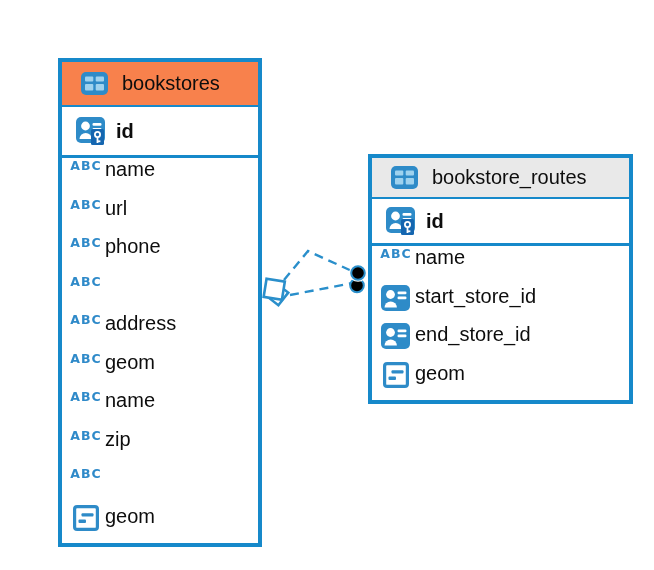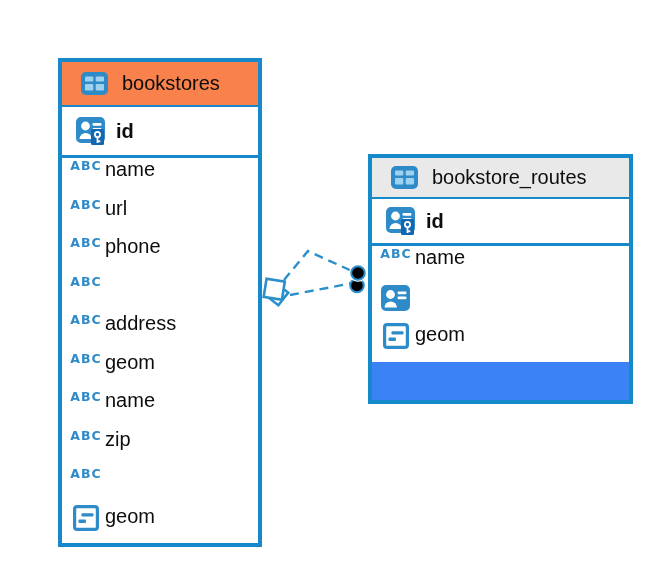--- a/index.html
+++ b/index.html
@@ -206,20 +206,33 @@
     <div class="col-row">
       <span class="icon-cell">
         <svg width="30" height="27" viewBox="0 0 30 27">
           <rect x="0" y="0" width="29" height="26" rx="5" fill="#2e8bc8"></rect>
           <circle cx="9.5" cy="9.5" r="4.4" fill="#ffffff"></circle>
           <path d="M3.5 22.5 a6.2 6 0 0 1 12.4 0 z" fill="#ffffff"></path>
           <rect x="16.5" y="6.5" width="9" height="2.8" rx="1.2" fill="#ffffff"></rect>
           <rect x="16.5" y="11.5" width="9" height="2.8" rx="1.2" fill="#ffffff"></rect>
         </svg>
       </span>
+      <span class="lbl">start_store_id</span>
+    </div>
+    <div class="col-row">
+      <span class="icon-cell">
+        <svg width="30" height="27" viewBox="0 0 30 27">
+          <rect x="0" y="0" width="29" height="26" rx="5" fill="#2e8bc8"></rect>
+          <circle cx="9.5" cy="9.5" r="4.4" fill="#ffffff"></circle>
+          <path d="M3.5 22.5 a6.2 6 0 0 1 12.4 0 z" fill="#ffffff"></path>
+          <rect x="16.5" y="6.5" width="9" height="2.8" rx="1.2" fill="#ffffff"></rect>
+          <rect x="16.5" y="11.5" width="9" height="2.8" rx="1.2" fill="#ffffff"></rect>
+        </svg>
+      </span>
+      <span class="lbl">end_store_id</span>
     </div>
     <div class="col-row">
       <span class="icon-cell">
         <svg width="26" height="26" viewBox="0 0 26 26">
           <rect x="1.6" y="1.6" width="22.8" height="22.8" rx="2.5" fill="#ffffff" stroke="#2e8bc8" stroke-width="3.2"></rect>
           <rect x="8.5" y="8.3" width="12" height="3.3" rx="1" fill="#2e8bc8"></rect>
           <rect x="5.5" y="14.6" width="7.5" height="3.3" rx="1" fill="#2e8bc8"></rect>
         </svg>
       </span>
       <span class="lbl">geom</span>

